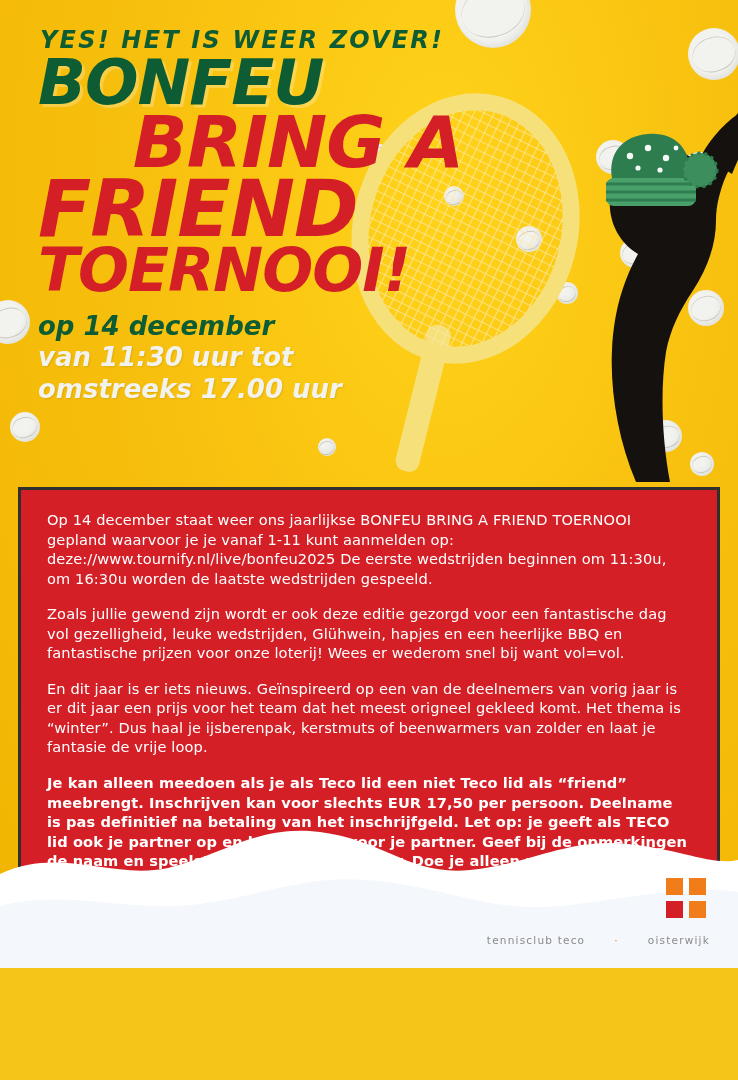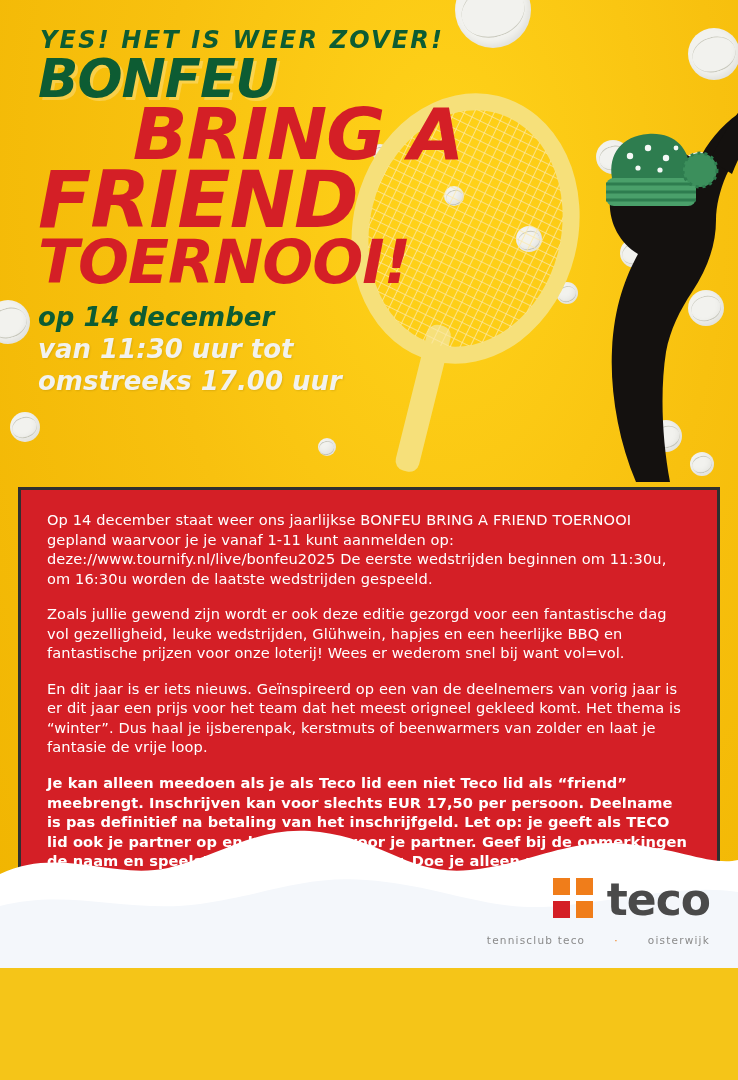--- a/index.html
+++ b/index.html
@@ -59,21 +59,21 @@
     margin: 8px 0 2px 2px;
   }
   .title-line {
     font-family: "DejaVu Sans", sans-serif;
     font-weight: 700;
     font-style: italic;
     letter-spacing: -1px;
     line-height: 0.86;
     margin: 0 0 2px 0;
   }
-  .t1 { font-size: 53px; color: #0d5c33; text-shadow: 3px 3px 0 rgba(255,255,255,.25); }
+  .t1 { font-size: 63px; color: #0d5c33; text-shadow: 3px 3px 0 rgba(255,255,255,.25); }
   .t2 { font-size: 72px; color: #d41f26; text-align: center; }
   .t3 { font-size: 78px; color: #d41f26; }
   .t4 { font-size: 60px; color: #d41f26; }
 
   .sub {
     font-family: "DejaVu Sans", sans-serif;
     font-weight: 700;
     font-style: italic;
     font-size: 26px;
     line-height: 1.22;
@@ -263,21 +263,20 @@
     <path d="M0 118 C70 100 130 126 200 116 C276 105 310 84 386 94 C456 103 492 124 560 118 C624 112 684 96 738 104 L738 180 L0 180 Z" fill="#f4f7fb"></path>
   </svg>
 
   <div class="logo">
     <div class="logo-mark">
       <i class="lm1"></i>
         <i class="lm2"></i>
         <i class="lm3"></i>
         <i class="lm4"></i>
     </div>
-    <div class="logo-word">teco</div>
   </div>
   <div class="logo-tag">
     <span>tennisclub teco</span>
     <span class="dot">·</span>
     <span>oisterwijk</span>
   </div>
 
 </div>
 
 </body></html>

